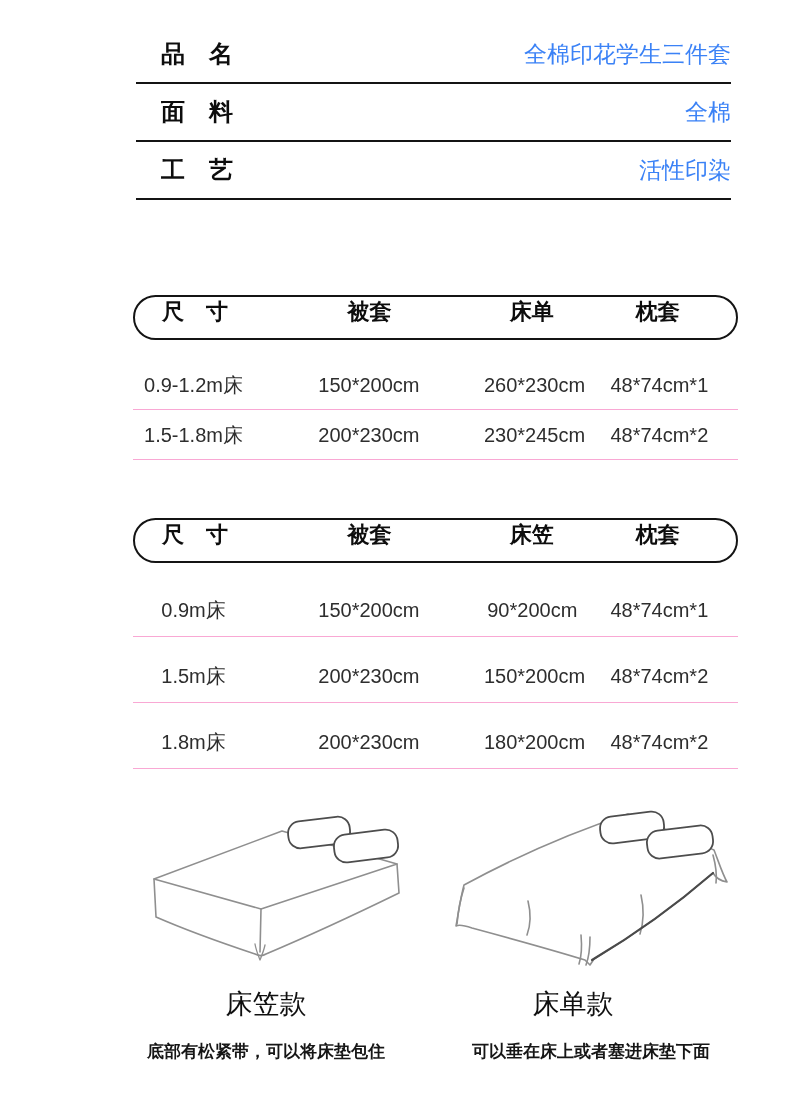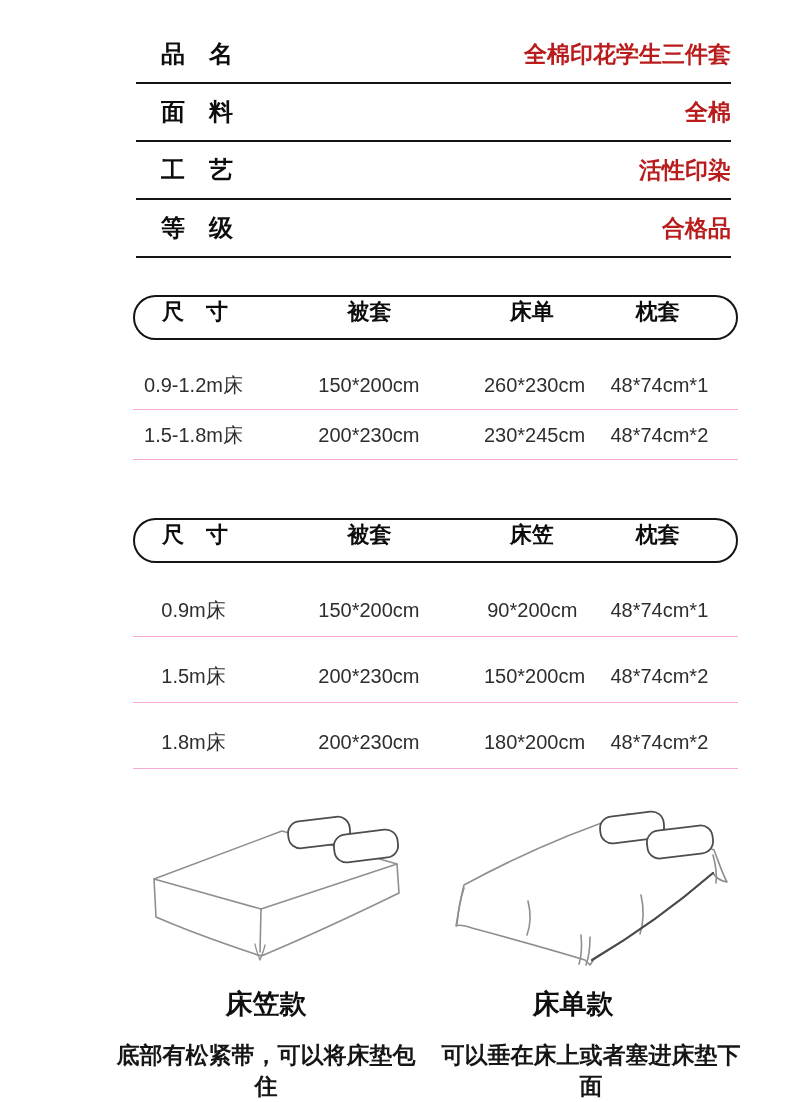--- a/index.html
+++ b/index.html
@@ -18,21 +18,21 @@
   
   .spec { position: absolute; left: 95px; top: 26px; width: 595px; }
   .spec-row {
     height: 58px;
     display: flex;
     align-items: center;
     justify-content: space-between;
     border-bottom: 2px solid #141414;
   }
   .spec-label { font-size: 24px; font-weight: 700; padding-left: 25px; color: #0d0d0d; }
-  .spec-value { font-size: 23px; font-weight: 700; color: #b91c1c; }
+  .spec-value { font-size: 23px; font-weight: 400; color: #3b82f6; }
 
   
   .size-table { position: absolute; left: 92px; width: 605px; }
   .table-1 { top: 295px; }
   .table-2 { top: 518px; }
   .pill {
     height: 45px;
     border: 2px solid #141414;
     border-radius: 24px;
     display: flex;
@@ -59,30 +59,30 @@
 
   
   .figure-svg { position: absolute; }
   .fig-1 { left: 95px; top: 792px; }
   .fig-2 { left: 403px; top: 788px; }
   .fig-title {
     position: absolute;
     width: 280px;
     text-align: center;
     font-size: 27px;
-    font-weight: 700;
+    font-weight: 400;
     color: #0f0f0f;
   }
   .fig-title-1 { left: 85px; top: 986px; }
   .fig-title-2 { left: 392px; top: 986px; text-align: center; }
   .fig-desc {
     position: absolute;
     width: 310px;
     text-align: center;
-    font-size: 23px;
+    font-size: 17px;
     font-weight: 700;
     color: #161616;
   }
   .fig-desc-1 { left: 70px; top: 1040px; }
   .fig-desc-2 { left: 395px; top: 1040px; }
 </style>
 </head>
 <body>
 
 <div class="page">
@@ -92,24 +92,20 @@
       <span class="spec-label">品　名</span>
       <span class="spec-value">全棉印花学生三件套</span>
     </div>
     <div class="spec-row">
       <span class="spec-label">面　料</span>
       <span class="spec-value">全棉</span>
     </div>
     <div class="spec-row">
       <span class="spec-label">工　艺</span>
       <span class="spec-value">活性印染</span>
-    </div>
-    <div class="spec-row">
-      <span class="spec-label">等　级</span>
-      <span class="spec-value">合格品</span>
     </div>
   </div>
 
   <div class="size-table table-1">
     <div class="pill">
       <div class="cell c1">尺　寸</div>
       <div class="cell c2">被套</div>
       <div class="cell c3">床单</div>
       <div class="cell c4">枕套</div>
     </div>

